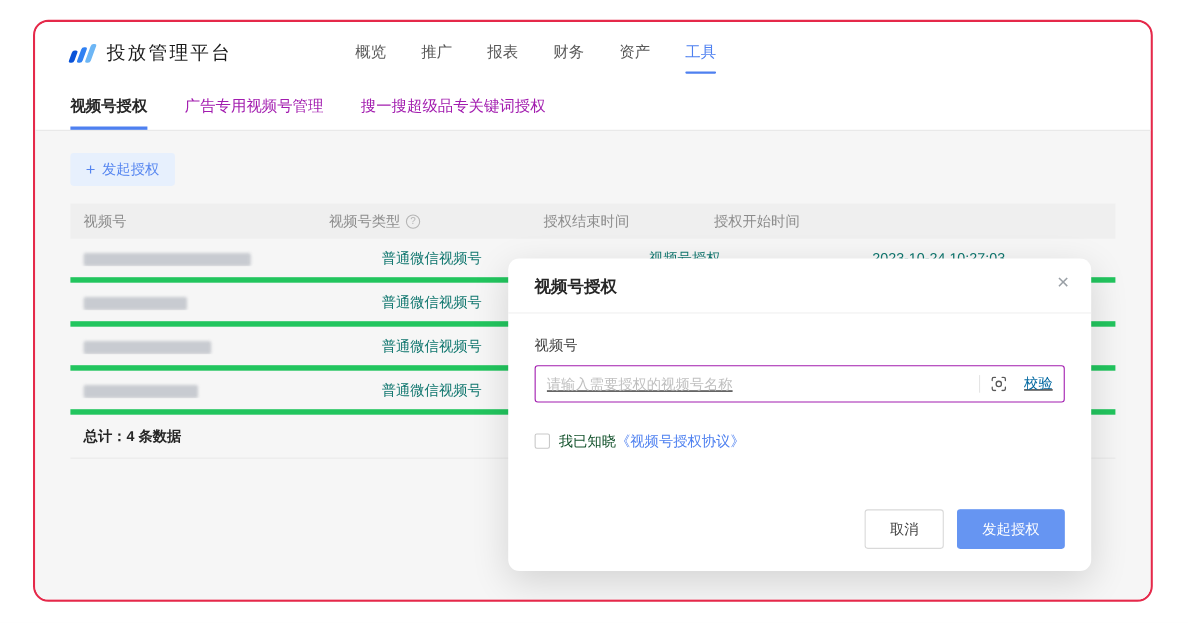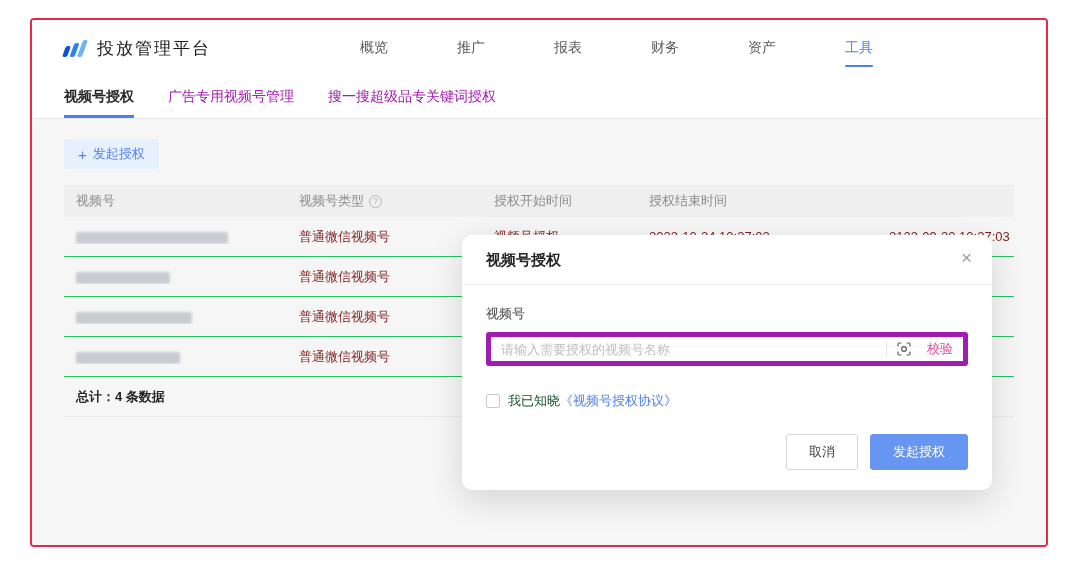--- a/index.html
+++ b/index.html
@@ -5,74 +5,74 @@
   :root{
     --accent:#4e80f0;
     --frame-border:#e5294a;
     --confirm-bg:#6695f2;
     --create-bg:#e7f0fd;
   }
   *{box-sizing:border-box;margin:0;padding:0;}
   html,body{width:1080px;height:566px;background:#fff;font-family:"Liberation Sans",sans-serif;}
   .frame{
     position:absolute;left:30px;top:18px;width:1018px;height:529px;
-    border:2px solid var(--frame-border);border-radius:4px;background:#fff;overflow:hidden;
+    border:2px solid var(--frame-border);border-radius:14px;background:#fff;overflow:hidden;
   }
   
   .topbar{display:flex;align-items:center;height:56px;padding:0 32px;background:#fff;}
   .logo{display:flex;gap:3px;align-items:flex-end;height:18px;margin-right:12px;}
   .logo i{display:block;width:5px;border-radius:2px;transform:skewX(-20deg);}
   .logo i:nth-child(1){height:11px;background:#0a53d8;}
   .logo i:nth-child(2){height:14px;background:#2f80f2;}
   .logo i:nth-child(3){height:17px;background:#6db6f5;}
   .brand{font-size:17px;color:#1a1a1a;letter-spacing:2px;font-weight:500;}
   .topnav{display:flex;gap:32px;margin-left:112px;font-size:14px;color:#595959;}
-  .nav-item{cursor:pointer;position:relative;padding:6px 0;margin-left:37px;}
+  .nav-item{cursor:pointer;position:relative;padding:6px 0;}
   .nav-item.active{color:var(--accent);}
   .nav-item.active::after{content:"";position:absolute;left:0;right:0;bottom:-4px;height:2px;background:var(--accent);border-radius:1px;}
   
   .tabbar{display:flex;gap:34px;align-items:stretch;height:43px;padding:0 32px;background:#fff;border-bottom:1px solid #e6e6e6;}
   .tab{display:flex;align-items:center;font-size:14px;color:#a21caf;cursor:pointer;position:relative;}
   .tab.active{color:#262626;font-weight:700;}
   .tab.active::after{content:"";position:absolute;left:0;right:0;bottom:0;height:3px;background:var(--accent);}
   
   .content{position:absolute;top:99px;left:0;right:0;bottom:0;background:#f6f6f6;padding:20px 32px 0;}
   .create-btn{display:inline-flex;align-items:center;gap:6px;background:var(--create-bg);color:#5585f0;
     border:none;border-radius:3px;padding:6px 14px;font-size:13px;cursor:pointer;font-family:inherit;}
   .create-btn .plus{font-size:15px;line-height:1;}
   
   .table{margin-top:16px;}
   .thead,.tr{display:grid;grid-template-columns:223px 195px 155px 240px 1fr;align-items:center;}
   .thead{background:#efefef;height:32px;color:#8c8c8c;font-size:13px;}
   .th{padding-left:12px;display:flex;align-items:center;gap:5px;}
   .th:first-child{padding-left:12px;}
   .help{display:inline-block;width:13px;height:13px;border:1px solid #b5b5b5;border-radius:50%;
     color:#b5b5b5;font-size:9px;line-height:11px;text-align:center;cursor:pointer;}
-  .tr{height:40px;font-size:13px;color:#7f1d1d;border-bottom:1px solid #22c55e;}
+  .tr{height:40px;font-size:13px;color:#0f766e;border-bottom:5px solid #22c55e;gap:48px;}
   .td{padding-left:12px;white-space:nowrap;overflow:hidden;}
   .redact{display:inline-block;height:12px;background:#b9bdc4;border-radius:2px;filter:blur(1.6px);opacity:.75;vertical-align:middle;}
   .tfoot{height:40px;display:flex;align-items:center;padding-left:12px;font-size:13px;font-weight:700;color:#262626;border-bottom:1px solid #eaeaea;}
   
   .modal{position:absolute;left:430px;top:215px;width:530px;background:#fff;border-radius:10px;
     box-shadow:0 10px 34px rgba(0,0,0,.14);z-index:10;}
   .modal-head{position:relative;padding:16px 24px 14px;font-size:15px;font-weight:700;color:#262626;border-bottom:1px solid #f0f0f0;}
   .modal-close{position:absolute;right:20px;top:12px;font-size:19px;color:#9aa0a6;cursor:pointer;font-weight:400;}
   .modal-body{padding:20px 24px 0;}
   .field-label{font-size:13px;color:#404040;margin-bottom:9px;}
-  .input-wrap{display:flex;align-items:center;height:34px;border:5px solid #a21caf;border-radius:3px;background:#fff;padding:0 10px;}
+  .input-wrap{display:flex;align-items:center;height:34px;border:1px solid #a21caf;border-radius:3px;background:#fff;padding:0 10px;text-decoration:underline;}
   .input-wrap input{flex:1;border:none;outline:none;font-size:13px;color:#262626;font-family:inherit;background:transparent;}
   .input-wrap input::placeholder{color:#bfbfbf;}
   .input-divider{width:1px;height:16px;background:#e5e5e5;margin:0 10px;}
-  .verify-btn{display:flex;align-items:center;gap:16px;font-size:13px;color:#ec4899;cursor:pointer;text-align:right;}
+  .verify-btn{display:flex;align-items:center;gap:16px;font-size:13px;color:#0369a1;cursor:pointer;text-align:right;}
   .agree-row{display:flex;align-items:center;gap:8px;margin-top:26px;font-size:13px;}
   .checkbox{width:14px;height:14px;border:1px solid #c9c9c9;border-radius:2px;background:#fff;cursor:pointer;flex:none;}
   .agree-text{color:#14532d;}
   .agree-link{color:var(--accent);cursor:pointer;text-decoration:none;}
   .modal-foot{display:flex;justify-content:flex-end;gap:12px;padding:24px 24px 20px;}
-  .btn{font-size:13px;border-radius:3px;padding:8px 22px;cursor:pointer;font-family:inherit;}
+  .btn{font-size:13px;border-radius:3px;padding:8px 22px;cursor:pointer;font-family:inherit;margin-top:29px;}
   .btn-cancel{background:#fff;border:1px solid #d9d9d9;color:#404040;}
   .btn-confirm{background:var(--confirm-bg);border:1px solid var(--confirm-bg);color:#fff;}
 </style>
 </head>
 <body>
 
 <div class="frame">
 
   <header class="topbar">
     <span class="logo">
@@ -106,24 +106,24 @@
     <div class="table">
       <div class="thead">
           <div class="th">
             <span>视频号</span>
           </div>
           <div class="th">
             <span>视频号类型</span>
             <span class="help">?</span>
           </div>
           <div class="th">
-            <span>授权开始时间</span>
+            <span>授权结束时间</span>
           </div>
           <div class="th">
-            <span>授权结束时间</span>
+            <span>授权开始时间</span>
           </div>
         </div>
       <div class="tbody">
           <div class="tr">
             <div class="td"><span class="redact" style="width: 152px;"></span></div>
             <div class="td">普通微信视频号</div>
             <div class="td">视频号授权</div>
             <div class="td">2023-10-24 10:27:03</div>
             <div class="td">2123-09-30 10:27:03</div>
           </div>

